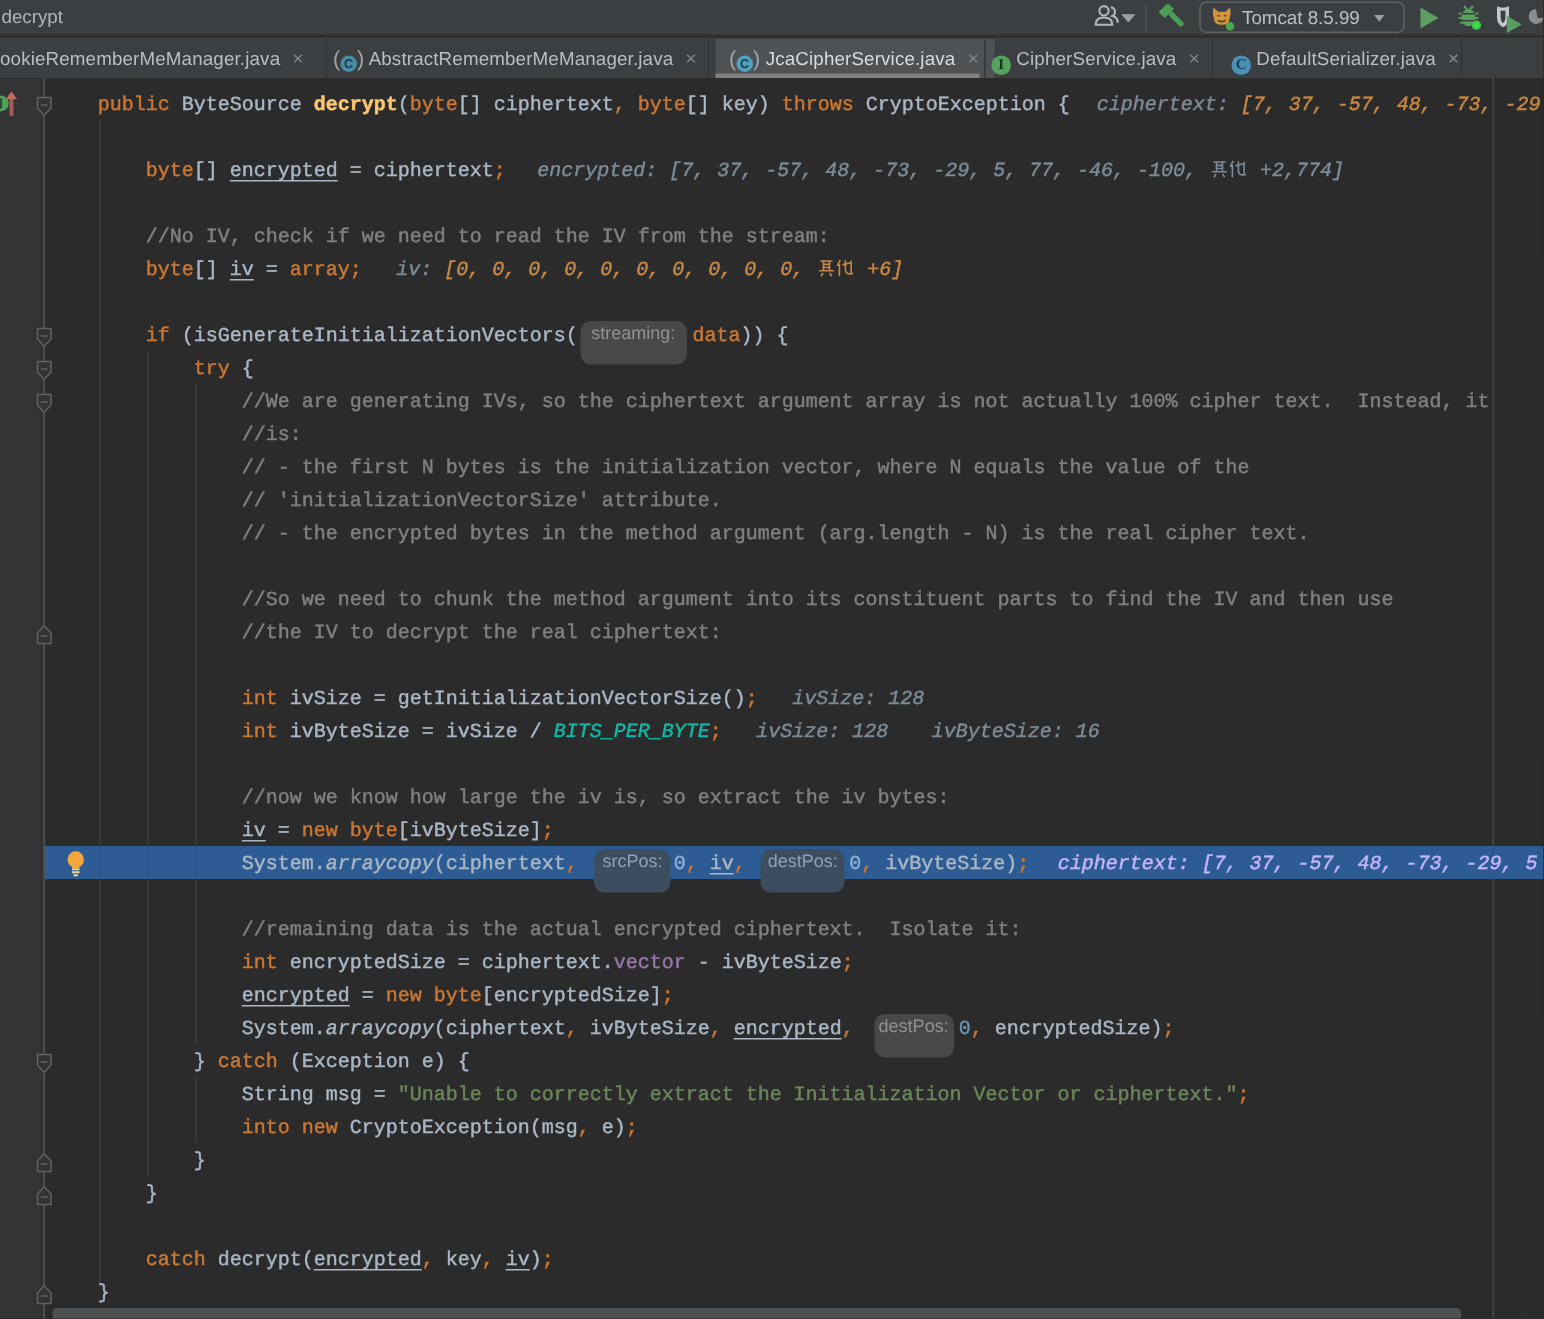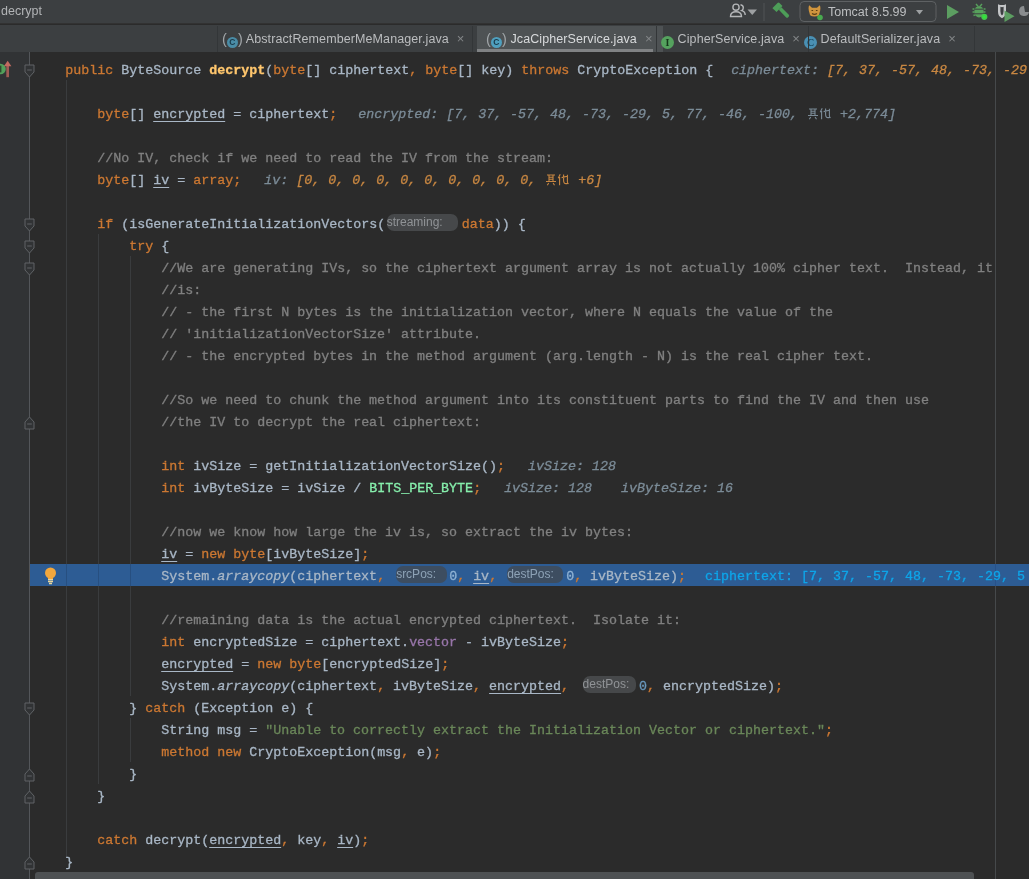--- a/index.html
+++ b/index.html
@@ -15,27 +15,27 @@
 .cicon {display:inline-block;width:11px;height:11px;border-radius:50%;vertical-align:-1.5px;
   font:bold 8.5px/11px "Liberation Sans",sans-serif;text-align:center;letter-spacing:0}
 .cicon2 {display:inline-block;width:13px;height:13px;border-radius:50%;vertical-align:-2.5px;
   font:bold 10px/13px "Liberation Serif",serif;text-align:center;letter-spacing:0}
 #editor {position:absolute;left:0;top:52px;width:1029px;height:827px;background:#2b2b2b}
 #gutter {position:absolute;left:0;top:0;width:30px;height:827px;background:#313335;border-right:1px solid #53565a}
 .guide {position:absolute;width:1px;background:#3a3c3e}
 #margin {position:absolute;left:995px;top:0;width:1px;height:827px;background:#46494b}
 .line {position:absolute;left:33.2px;height:22px;font:13.33px/22px "Liberation Mono",monospace;color:#a9b7c6;white-space:pre;-webkit-text-stroke:0.3px}
 .k {color:#cc7832} .c {color:#808080} .s {color:#6a8759} .n {color:#6897bb} .nb {color:#8fb2d4}
-.f {color:#9876aa} .fi {color:#86efac;} .d {color:#ffc66d;font-weight:bold}
+.f {color:#9876aa} .fi {color:#14b8a6;font-style:italic} .d {color:#ffc66d;font-weight:bold}
 .it {font-style:italic}
 .u {text-decoration:underline;text-underline-offset:3px;text-decoration-thickness:1px}
 .h {color:#7b8b97;font-style:italic} .ho {color:#c88742;font-style:italic}
-.hl {color:#0ea5e9;}
+.hl {color:#c4b5fd;font-style:italic}
 .chip {display:inline-block;background:#46484a;color:#909396;font:12px/17px "Liberation Sans",sans-serif;
-  border-radius:7px;height:17px;vertical-align:1.5px;font-style:normal;-webkit-text-stroke:0}
+  border-radius:7px;height:29px;vertical-align:1.5px;font-style:normal;text-align:center;-webkit-text-stroke:0}
 .chipb {background:#3d4d60;color:#8da2b6}
 #execline {position:absolute;left:30px;top:512px;width:999px;height:22px;background:#2d5c94}
 .cjk {vertical-align:-2px}
 #hsb {position:absolute;left:35px;top:820px;width:939px;height:8px;background:#4e5153;border-radius:3px 3px 0 0}
 .fold {position:absolute}
 .ticon {position:absolute;top:0}
 </style></head><body>
 <div id="root">
 <div id="titlebar">
   <span id="title">decrypt</span>
@@ -70,24 +70,25 @@
     </g>
     <g transform="translate(272,3)">
       <path d="M0,1.2 q4,1.8 8,0 v7.5 q0,4.5 -4,6.5 q-4,-2 -4,-6.5 z" fill="#c4c6c8"></path>
       <path d="M2.4,3.8 q1.6,0.7 3.2,0 v4.5 q0,2.8 -1.6,4.2 q-1.6,-1.4 -1.6,-4.2 z" fill="#3c3f41"></path>
       <path d="M6.5,7.5 v11.5 l10,-5.75 z" fill="#5c9e61"></path>
     </g>
     <path d="M298,6 a5,5 0 1 0 5,6 l-4,0 z" fill="#8a8d8f"></path>
   </svg>
 </div>
 <div id="tabbar">
+  <div class="tab" style="left:0">ookieRememberMeManager.java<span class="x">×</span></div>
   <div class="tab" style="left:222px"><span class="paren">(</span><span class="cicon" style="background:#4a8ca6;color:#1a3a4a">C</span><span class="paren">)</span> AbstractRememberMeManager.java<span class="x">×</span></div>
   <div class="tab sel" style="left:477px;padding:0 10px 0 9px"><span class="paren">(</span><span class="cicon" style="background:#4fa0bf;color:#1a3a4a">C</span><span class="paren">)</span> JcaCipherService.java<span class="x">×</span></div>
   <div class="tab" style="left:661px"><span class="cicon2" style="background:#55a25e;color:#15381b">I</span> CipherService.java<span class="x">×</span></div>
-  <div class="tab" style="left:804px"><span class="cicon2" style="background:#4a90b4;color:#123f55">C</span> DefaultSerializer.java<span class="x">×</span></div>
+  <div class="tab" style="left:821px"><span class="cicon2" style="background:#4a90b4;color:#123f55">C</span> DefaultSerializer.java<span class="x">×</span></div>
   <div class="tsep" style="left:217px"></div>
   <div class="tsep" style="left:472px"></div>
   <div class="tsep" style="left:656px"></div>
   <div class="tsep" style="left:808px"></div>
   <div class="tsep" style="left:974px"></div>
   <div class="underline" style="left:477px;width:176px"></div>
 </div>
 <div id="editor">
   <div id="gutter"></div>
   <div id="margin"></div>
@@ -128,21 +129,21 @@
 <div class="line" style="top:425.5px">                <span class="k">int</span> ivByteSize = ivSize / <span class="fi">BITS_PER_BYTE</span><span class="k">;</span><span class="h" style="margin-left:23px">ivSize: 128</span><span class="h" style="margin-left:29px">ivByteSize: 16</span></div>
 <div class="line" style="top:469.5px">                <span class="c">//now we know how large the iv is, so extract the iv bytes:</span></div>
 <div class="line" style="top:491.5px">                <span class="u">iv</span> = <span class="k">new byte</span>[ivByteSize]<span class="k">;</span></div>
 <div class="line" style="top:513.5px">                System.<span class="it">arraycopy</span>(ciphertext<span class="k">,</span> <span class="chip chipb" style="margin-left:3px;margin-right:2px;width:51px">srcPos:</span><span class="nb">0</span><span class="k">,</span> <span class="u">iv</span><span class="k">,</span> <span class="chip chipb" style="margin-left:2px;margin-right:3px;width:56px">destPos:</span><span class="nb">0</span><span class="k">,</span> ivByteSize)<span class="k">;</span><span class="hl" style="margin-left:19px">ciphertext: [7, 37, -57, 48, -73, -29, 5</span></div>
 <div class="line" style="top:557.5px">                <span class="c">//remaining data is the actual encrypted ciphertext.  Isolate it:</span></div>
 <div class="line" style="top:579.5px">                <span class="k">int</span> encryptedSize = ciphertext.<span class="f">vector</span> - ivByteSize<span class="k">;</span></div>
 <div class="line" style="top:601.5px">                <span class="u">encrypted</span> = <span class="k">new byte</span>[encryptedSize]<span class="k">;</span></div>
 <div class="line" style="top:623.5px">                System.<span class="it">arraycopy</span>(ciphertext<span class="k">,</span> ivByteSize<span class="k">,</span> <span class="u">encrypted</span><span class="k">,</span> <span class="chip" style="margin-left:5.5px;margin-right:3.5px;width:53px">destPos:</span><span class="n">0</span><span class="k">,</span> encryptedSize)<span class="k">;</span></div>
 <div class="line" style="top:645.5px">            } <span class="k">catch</span> (Exception e) {</div>
 <div class="line" style="top:667.5px">                String msg = <span class="s">"Unable to correctly extract the Initialization Vector or ciphertext."</span><span class="k">;</span></div>
-<div class="line" style="top:689.5px">                <span class="k">method new</span> CryptoException(msg<span class="k">,</span> e)<span class="k">;</span></div>
+<div class="line" style="top:689.5px">                <span class="k">into new</span> CryptoException(msg<span class="k">,</span> e)<span class="k">;</span></div>
 <div class="line" style="top:711.5px">            }</div>
 <div class="line" style="top:733.5px">        }</div>
 <div class="line" style="top:777.5px">        <span class="k">catch</span> decrypt(<span class="u">encrypted</span><span class="k">,</span> key<span class="k">,</span> <span class="u">iv</span>)<span class="k">;</span></div>
 <div class="line" style="top:799.5px">    }</div>
   </div>
 <svg class="fold" style="left:24px;top:11.5px" width="12" height="14" viewBox="0 0 12 14">
         <path d="M1,1 H10 V8 L5.5,13 L1,8 Z" fill="#313335" stroke="#606366" stroke-width="1"></path>
         <path d="M3.2,6 H7.8" stroke="#606366" stroke-width="1"></path>
       </svg>
 <svg class="fold" style="left:24px;top:165.5px" width="12" height="14" viewBox="0 0 12 14">

